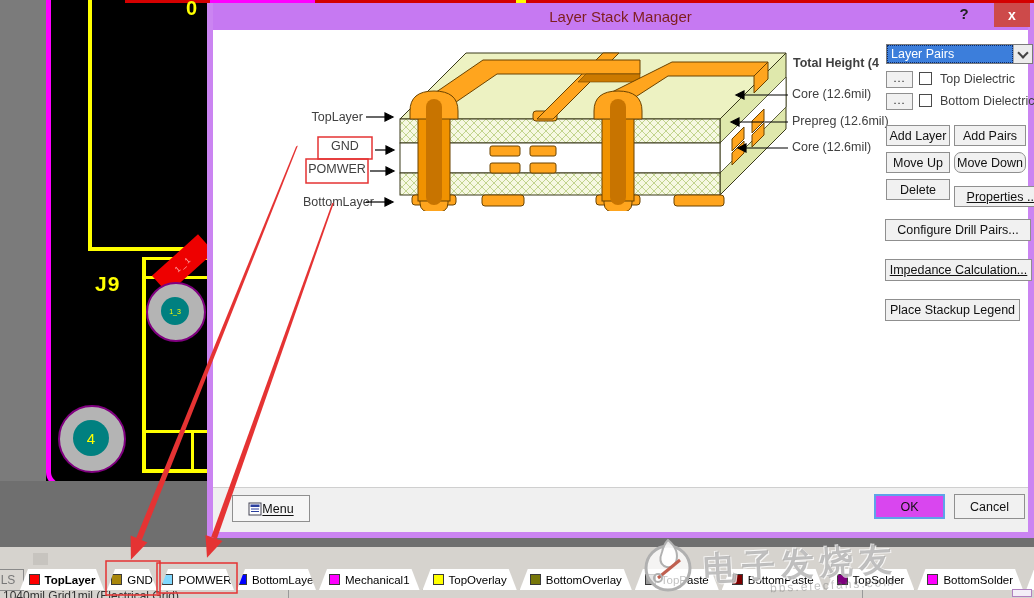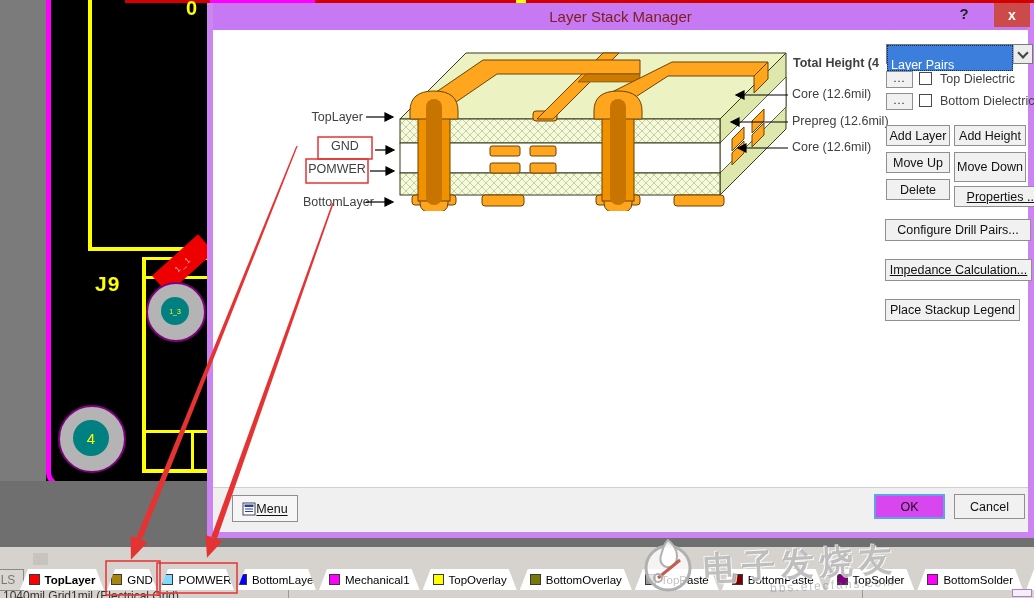--- a/index.html
+++ b/index.html
@@ -23,25 +23,25 @@
   
   .dialog{left:207px;top:3px;width:827px;height:535px;z-index:2;border-left:6px solid #cb84f2;border-right:6px solid #cb84f2;border-bottom:6px solid #cb84f2;box-sizing:border-box;background:#fff;}
   .titlebar{position:absolute;left:0;top:0;width:100%;height:27px;background:#c679f2;display:flex;align-items:center;justify-content:center;}
   .title-text{font-size:15px;color:#7f1d1d;}
   .help-btn{position:absolute;top:2px;right:55px;width:18px;height:20px;color:#222;font-weight:bold;font-size:15px;text-align:center;cursor:default;}
   .close-btn{position:absolute;top:0;right:-2px;width:36px;height:24px;background:#cd4a4a;color:#fff;font-weight:bold;font-size:14px;display:flex;align-items:center;justify-content:center;}
   .client{position:absolute;left:0;top:27px;right:0;bottom:44px;background:#fff;}
   .dfooter{position:absolute;left:0;right:0;bottom:0;height:44px;background:#f0f0f0;border-top:1px solid #cfcfcf;}
   .btn{position:absolute;background:#f1f1f1;border:1px solid #8f8f8f;font-size:12.5px;color:#111;display:flex;align-items:center;justify-content:center;box-sizing:border-box;cursor:default;}
   .btn-ok{border:2px solid #5ea3e8;background:#d946ef;}
-  .menu-btn{left:19px;top:7px;width:66px;height:27px;background:#f6f6f6;}
+  .menu-btn{left:19px;top:7px;width:78px;height:27px;background:#f6f6f6;}
   .lbl{position:absolute;font-size:12.5px;color:#404040;white-space:nowrap;}
   .blbl{font-weight:bold;}
   .dropdown{position:absolute;left:673px;top:14px;width:147px;height:20px;border:1px solid #7a7a7a;background:#fff;display:flex;box-sizing:border-box;}
-  .dd-value{flex:1;background:#3c7edb;border:1px dotted #0a2a6a;color:#fff;font-size:12.5px;padding:12px 3px;white-space:nowrap;overflow:hidden;}
+  .dd-value{flex:1;background:#3c7edb;border:1px dotted #0a2a6a;color:#fff;font-size:12.5px;padding:1px 3px;white-space:nowrap;overflow:hidden;}
   .dd-arrow{width:18px;background:#ececec;border-left:1px solid #aaa;display:flex;align-items:center;justify-content:center;}
   .chev{width:6px;height:6px;border-right:2px solid #444;border-bottom:2px solid #444;transform:rotate(45deg);margin-top:-3px;}
   .dots-btn{width:27px;height:17px;font-size:11px;letter-spacing:1px;align-items:flex-start;justify-content:center;padding-top:0;}
   .checkbox{position:absolute;width:13px;height:13px;background:#fff;border:1px solid #4a4a4a;box-sizing:border-box;}
 
   
   .statusbar{left:0;top:547px;width:1034px;height:51px;background:#d6d3ce;z-index:3;}
   .sb-square{left:33px;top:553px;width:15px;height:12px;background:#c7c4bf;z-index:3;}
   .tabstrip{left:20px;top:569px;height:21px;display:flex;gap:3px;z-index:3;align-items:stretch;}
   .tab{clip-path:polygon(8px 0,calc(100% - 8px) 0,100% 100%,0 100%);background:#fff;display:flex;align-items:center;justify-content:center;gap:5px;padding:0 10px;font-size:11.5px;color:#000;filter:drop-shadow(0 0 1px #555);white-space:nowrap;box-sizing:border-box;}
@@ -177,23 +177,23 @@
 
       <div class="btn dots-btn" style="left:673px;top:41px;">...</div>
       <span class="checkbox" style="left:706px;top:42px;"></span>
       <div class="lbl" style="left:727px;top:42px;">Top Dielectric</div>
 
       <div class="btn dots-btn" style="left:673px;top:63px;">...</div>
       <span class="checkbox" style="left:706px;top:64px;"></span>
       <div class="lbl" style="left:727px;top:64px;">Bottom Dielectric</div>
 
       <div class="btn" style="left:673px;top:95px;width:64px;height:21px;">Add Layer</div>
-      <div class="btn" style="left:741px;top:95px;width:72px;height:21px;">Add Height</div>
+      <div class="btn" style="left:741px;top:95px;width:72px;height:21px;">Add Pairs</div>
       <div class="btn" style="left:673px;top:122px;width:64px;height:21px;">Move Up</div>
-      <div class="btn" style="left:741px;top:122px;width:72px;height:30px;">Move Down</div>
+      <div class="btn" style="left:741px;top:122px;width:72px;height:21px;border-radius:7px;">Move Down</div>
       <div class="btn" style="left:673px;top:149px;width:64px;height:21px;">Delete</div>
       <div class="btn" style="left:741px;top:156px;width:96px;height:21px;text-decoration:underline;">Properties ...</div>
       <div class="btn" style="left:672px;top:189px;width:146px;height:22px;">Configure Drill Pairs...</div>
       <div class="btn" style="left:672px;top:229px;width:147px;height:22px;text-decoration:underline;">Impedance Calculation...</div>
       <div class="btn" style="left:672px;top:269px;width:135px;height:22px;">Place Stackup Legend</div>
     </div>
 
     <div class="dfooter">
       <div class="btn menu-btn">
         <svg width="14" height="14">

